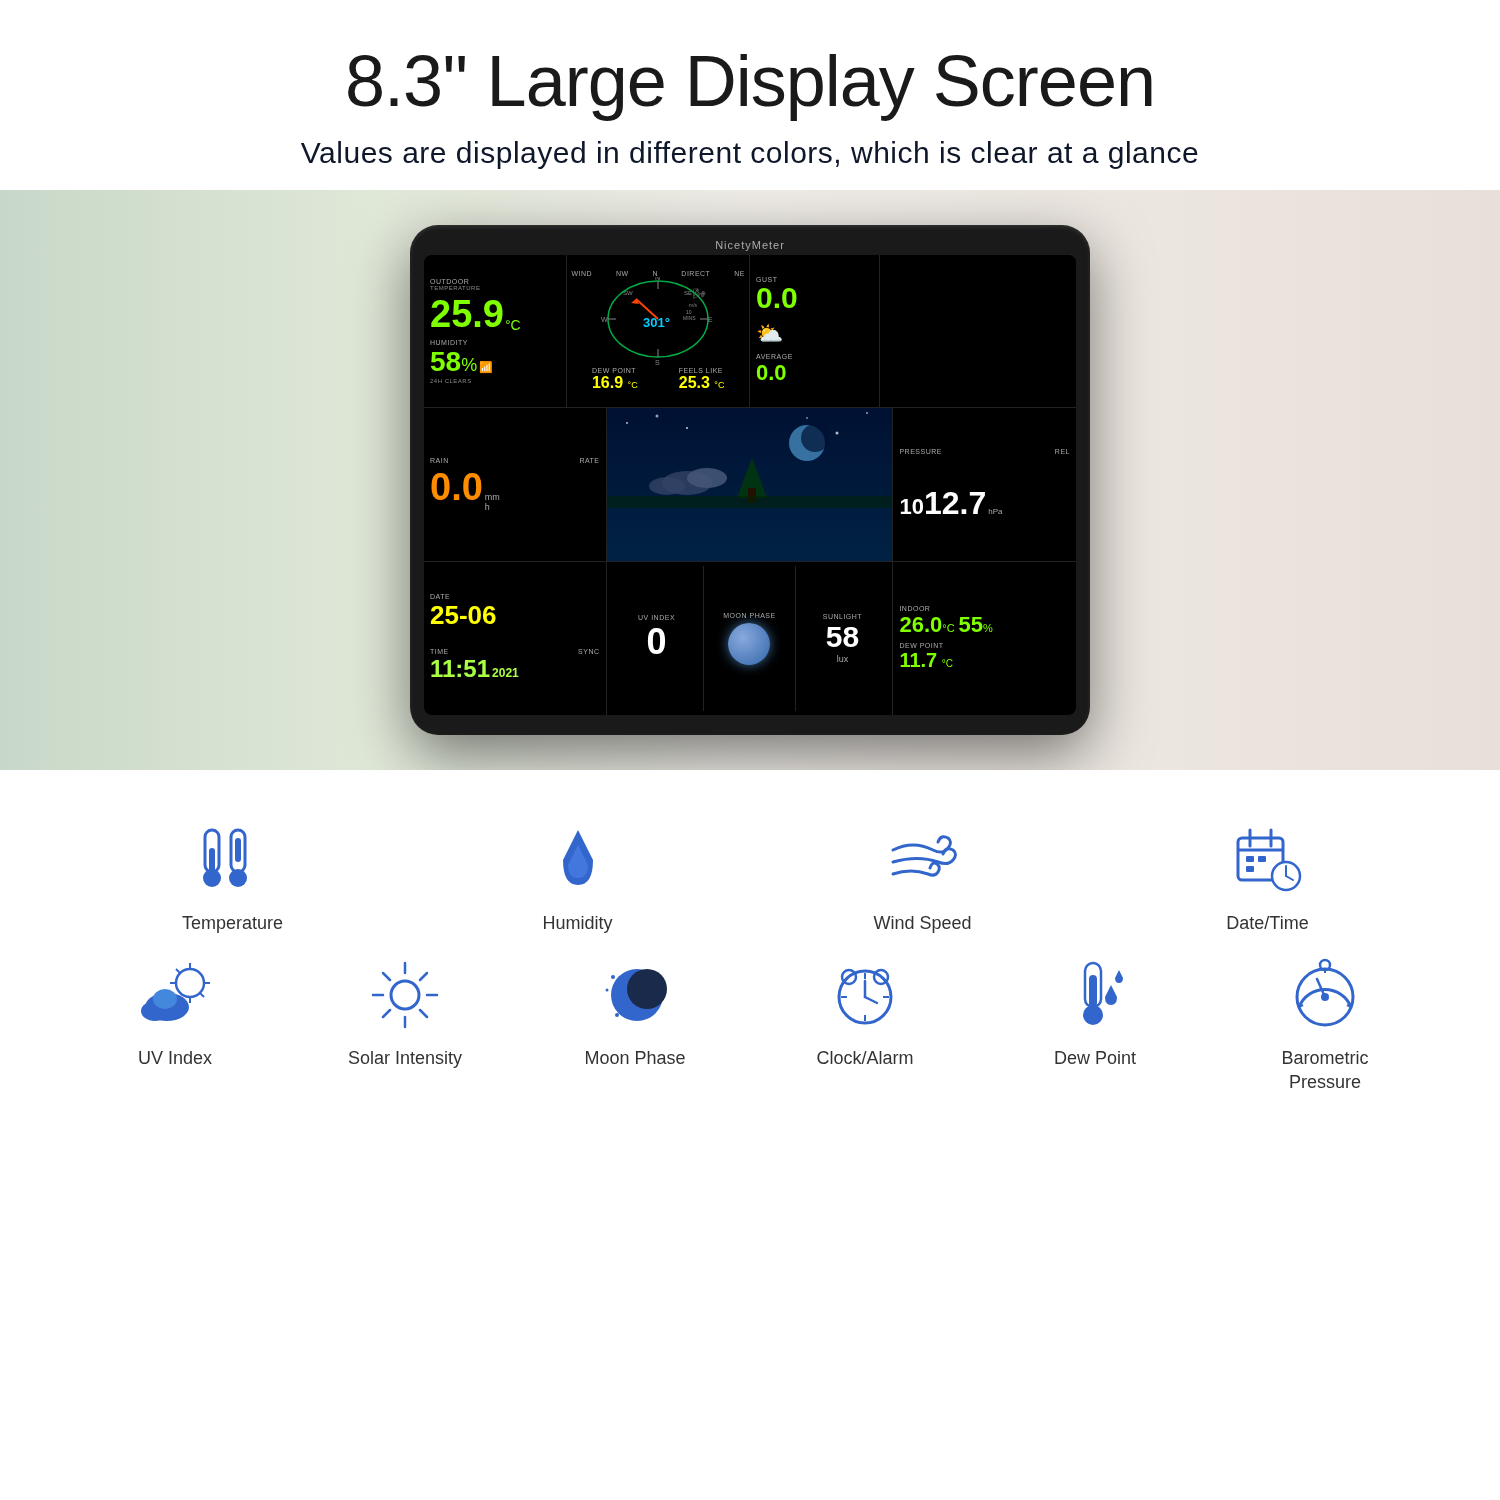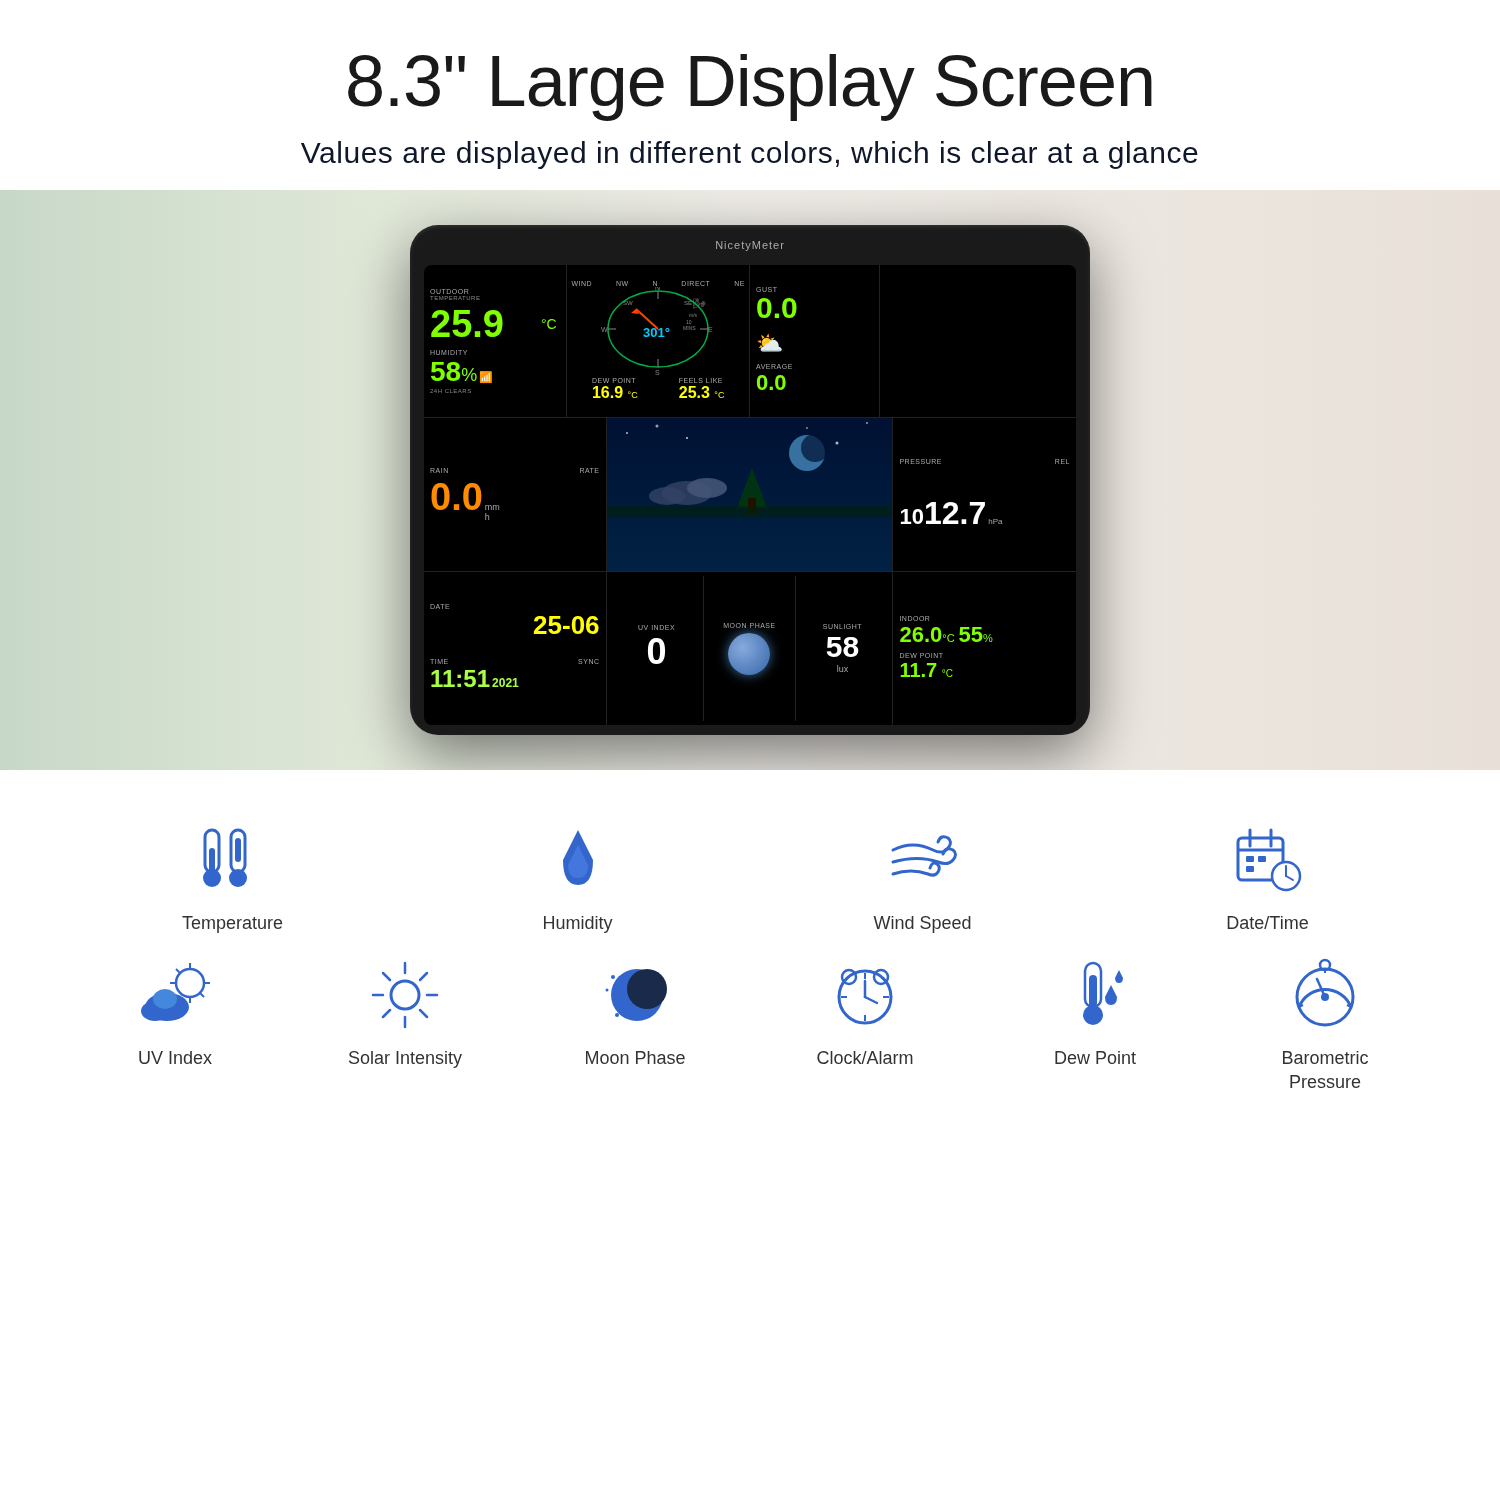--- a/index.html
+++ b/index.html
@@ -59,21 +59,21 @@
       border-radius: 28px;
       padding: 14px;
       box-shadow: 0 20px 60px rgba(0,0,0,0.5), inset 0 2px 4px rgba(255,255,255,0.1);
       z-index: 10;
     }
 
     .device-brand {
       text-align: center;
       color: #aaa;
       font-size: 11px;
-      margin-bottom: 14px;
+      margin-bottom: 4px;
       letter-spacing: 1px;
     }
 
     .screen {
       width: 100%;
       height: 460px;
       background: #000;
       border-radius: 8px;
       overflow: hidden;
       display: grid;
@@ -186,21 +186,21 @@
 
       <div class="screen-row" style="display:grid;grid-template-columns:22% 28% 20% 30%;">
 
         <div class="cell" style="padding:5px 6px;">
           <div class="cell-label">
             <span>OUTDOOR</span>
           </div>
           <div class="cell-label2">
             <span>TEMPERATURE</span>
           </div>
-          <div style="display:flex;align-items:center;margin-top:4px;gap:36px;">
+          <div style="display:flex;align-items:flex-end;margin-top:4px;">
             <span class="val-green big-val">25.9</span>
             <span class="unit" style="font-size:14px;color:#7fff00;margin-left:1px;">°C</span>
           </div>
 
           <div style="margin-top:6px;">
             <div class="cell-label">HUMIDITY</div>
             <div style="display:flex;align-items:baseline;">
               <span class="val-green" style="font-size:28px;">58</span>
               <span style="font-size:18px;color:#7fff00;">%</span>
               <span style="font-size:11px;color:#aaa;margin-left:2px;">📶</span>
@@ -331,21 +331,21 @@
             <span style="font-size:8px;color:#aaa;margin-left:2px;margin-top:48px;">hPa</span>
           </div>
         </div>
 
       </div>
 
       <div class="screen-row" style="display:grid;grid-template-columns:28% 44% 28%;">
 
         <div class="cell">
           <div class="cell-label">DATE</div>
-          <div style="margin-bottom:17px;text-align:right;">
+          <div style="margin-bottom:17px;">
             <span class="val-yellow" style="font-size:26px;">25-06</span>
           </div>
           <div style="display:flex;justify-content:space-between;">
             <span class="cell-label">TIME</span>
             <span class="cell-label">SYNC</span>
           </div>
           <div style="display:flex;align-items:baseline;">
             <span class="val-lime" style="font-size:24px;">11:51</span>
             <span class="val-lime" style="font-size:12px;margin-left:2px;">2021</span>
           </div>

